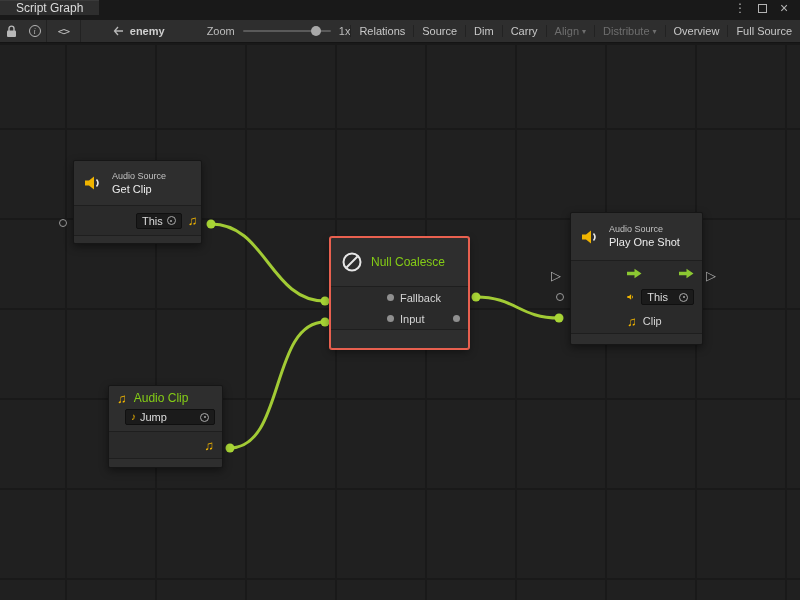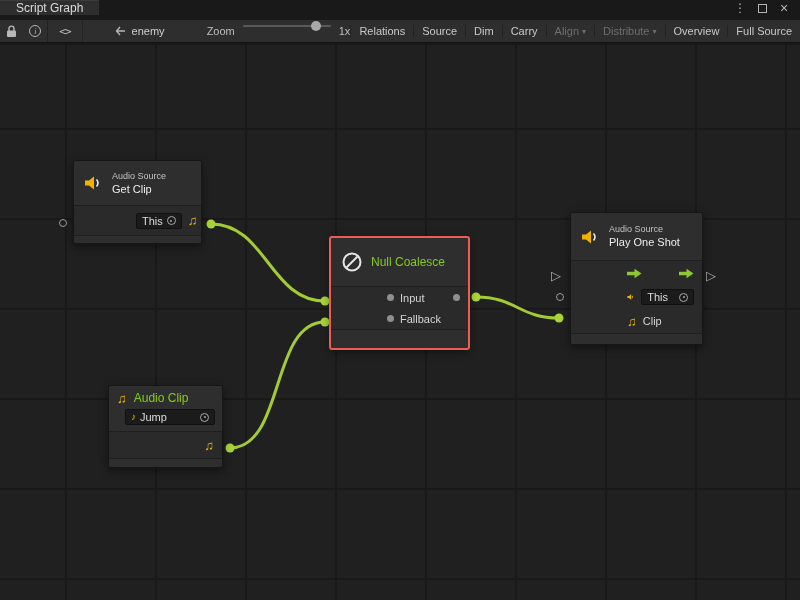--- a/index.html
+++ b/index.html
@@ -19,22 +19,22 @@
 
   
   .toolbar { height:23px; background:#2e2e2e; border-bottom:1px solid #141414;
              display:flex; align-items:center; font-size:11px; color:#c4c4c4; }
   .tb-icon-btn { width:24px; height:100%; display:flex; align-items:center; justify-content:center; }
   .tb-sep { width:1px; height:100%; background:#222; }
   .code-glyph { font-family:"DejaVu Sans Mono", monospace; font-size:11px; color:#c0c0c0; letter-spacing:-1px; }
   .info-circle { width:12px; height:12px; border:1px solid #b4b4b4; border-radius:50%;
                  display:flex; align-items:center; justify-content:center;
                  font-size:8px; font-style:italic; color:#b4b4b4; font-family:"Liberation Serif", serif; }
-  .breadcrumb { display:flex; align-items:center; gap:6px; margin-left:32px; color:#cfcfcf; }
-  .zoom-wrap { display:flex; align-items:flex-start; gap:8px; margin-left:42px; color:#bdbdbd; }
+  .breadcrumb { display:flex; align-items:center; gap:6px; margin-left:32px; color:#cfcfcf;font-weight:bold; }
+  .zoom-wrap { display:flex; align-items:center; gap:8px; margin-left:42px; color:#bdbdbd; }
   .zoom-track { position:relative; width:88px; height:2px; background:#5a5a5a; border-radius:1px; }
   .zoom-handle { position:absolute; left:78%; top:-4px; width:10px; height:10px;
                  border-radius:50%; background:#a8a8a8; }
   .tb-buttons { margin-left:auto; display:flex; align-items:center; height:100%; }
   .tb-btn { display:flex; align-items:center; gap:3px; padding:0 8px; border-left:1px solid #222;
             color:#c8c8c8; white-space:nowrap; }
   .tb-btn.disabled { color:#6e6e6e; }
   .caret { font-size:8px; }
 
   
@@ -201,26 +201,26 @@
       <div class="node-header" style="height:48px;">
         <svg width="22" height="22" viewBox="0 0 22 22">
           <circle cx="11" cy="11" r="8.5" stroke="#e6e6e6" stroke-width="2" fill="none"></circle>
           <line x1="5.5" y1="16.5" x2="16.5" y2="5.5" stroke="#e6e6e6" stroke-width="2"></line>
         </svg>
         <span class="single-title">Null Coalesce</span>
       </div>
       <div class="node-body">
         <div class="row" style="height:21px;">
           <span class="dot"></span>
+          <span class="port-label">Fallback</span>
+        </div>
+        <div class="row" style="height:21px;">
+          <span class="dot"></span>
           <span class="port-label">Input</span>
           <span class="dot" style="margin-left:auto;"></span>
-        </div>
-        <div class="row" style="height:21px;">
-          <span class="dot"></span>
-          <span class="port-label">Fallback</span>
         </div>
       </div>
       <div style="height:16px;"></div>
     </div>
 
     <div class="node" style="left:570px;top:167px;width:133px;height:133px;">
       <div class="node-header" style="height:47px;">
         <svg width="20" height="18" viewBox="0 0 20 18">
           <path d="M1 6.5h4L10 2.5v13L5 11.5H1z" fill="#f0b400"></path>
           <path d="M12.5 5.5q3 3.5 0 7" stroke="#e8e8e8" stroke-width="1.6" fill="none"></path>

